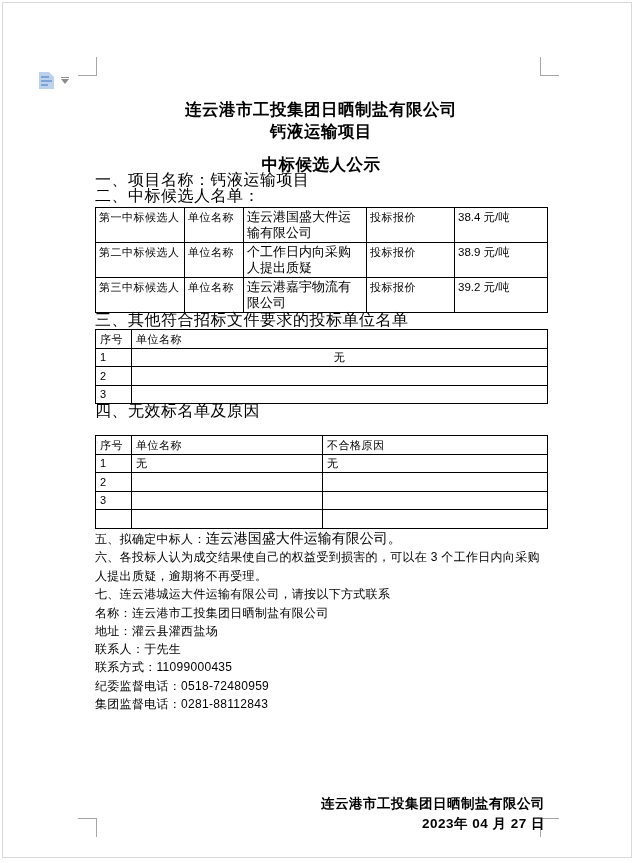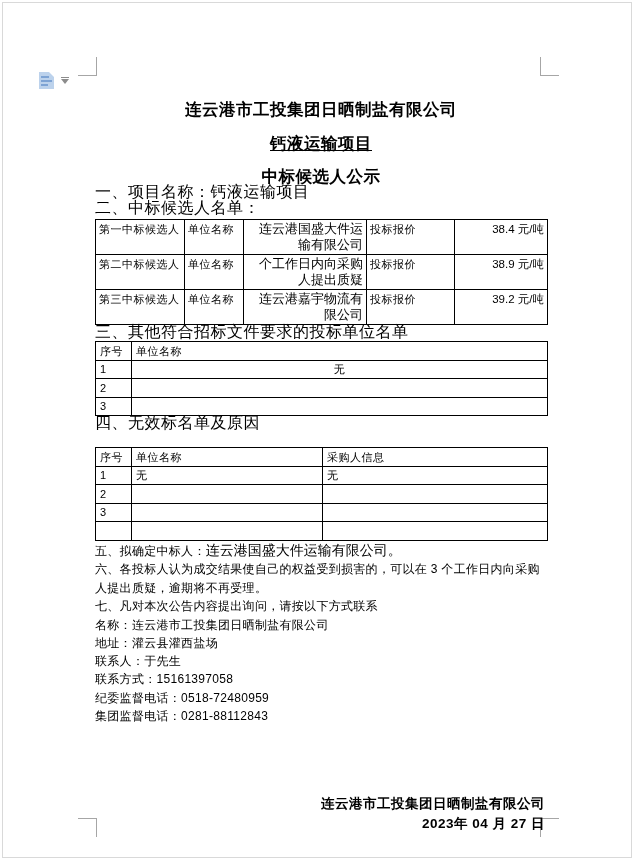--- a/index.html
+++ b/index.html
@@ -48,38 +48,38 @@
   .drop-bar { position: absolute; left: 22px; top: 5px; width: 8px; height: 1px; background: #8c8c8c; }
   
   .crop { position: absolute; width: 19px; height: 19px; }
   .crop-tl { left: 78px;  top: 57px;  border-right: 1px solid #a6a6a6; border-bottom: 1px solid #a6a6a6; }
   .crop-tr { left: 540px; top: 57px;  border-left: 1px solid #a6a6a6;  border-bottom: 1px solid #a6a6a6; }
   .crop-bl { left: 78px;  top: 818px; border-right: 1px solid #a6a6a6; border-top: 1px solid #a6a6a6; }
   .crop-br { left: 540px; top: 818px; border-left: 1px solid #a6a6a6;  border-top: 1px solid #a6a6a6; }
 
   .content { position: absolute; left: 95px; top: 100px; width: 452px; }
   .title { font-size: 16.5px; font-weight: bold; text-align: center; margin: 0; line-height: 18px; letter-spacing: 0.5px; }
-  .t2m { margin-top: 16px; text-decoration: underline; }
+  .t2m { margin-top: 4px; }
   .t3m { margin-top: 15px; }
   p.body-line { font-size: 16px; line-height: 14px; margin: 0; letter-spacing: 0.5px; }
   .mt-s1 { margin-top: 12px; }
   .mt-s2 { margin-top: 4px;  padding-top: 2px;}
   .mt-s3 { margin-top: 20px; }
   .mt-s4 { margin-top: 13px; }
   .mt-s5 { margin-top: 15px; }
   .para { font-size: 12px; line-height: 18.5px; margin: 0; letter-spacing: 0.3px; }
   .big-inline { font-size: 14px; letter-spacing: 0; }
 
   table { border-collapse: collapse; table-layout: fixed; width: 452px; }
   td { border: 1px solid #000; overflow: hidden; }
   .t1 { margin-top: 4px; }
   .t1 td { vertical-align: top; padding: 2px 3px; font-size: 11px; line-height: 15px; letter-spacing: 0.5px; }
   .t1 tr { height: 34px; }
-  .t1 td.unit-name { font-size: 13px; line-height: 16px; letter-spacing: 0; padding: 1px 3px; text-align: right; }
-  .t1 td.price-val { font-size: 11.5px; letter-spacing: 0; text-align: right; }
+  .t1 td.unit-name { font-size: 13px; line-height: 16px; letter-spacing: 0; padding: 1px 3px; }
+  .t1 td.price-val { font-size: 11.5px; letter-spacing: 0; }
   .t2 { margin-top: 2px; }
   .t2 tr, .t3 tr { height: 18.5px; }
   .t2 td, .t3 td { padding: 0 4px; font-size: 11px; line-height: 16px; vertical-align: middle; letter-spacing: 0.5px; }
   .t3 { margin-top: 17px; }
   .center { text-align: center; }
 
   .contact-block p { margin: 0; font-size: 12px; line-height: 18.3px; letter-spacing: 0.3px; }
   .signature {
     position: absolute; right: 93px; top: 794px;
     text-align: right; font-weight: bold; font-size: 13.5px; line-height: 19.5px;
@@ -180,21 +180,21 @@
   <table class="t3">
     <colgroup>
         <col style="width:36px">
         <col style="width:191px">
         <col style="width:225px">
       </colgroup>
     <tbody>
         <tr>
       <td>序号</td>
       <td>单位名称</td>
-      <td>采购人信息</td>
+      <td>不合格原因</td>
     </tr>
     <tr>
       <td>1</td>
       <td>无</td>
       <td>无</td>
     </tr>
     <tr>
       <td>2</td>
       <td></td>
       <td></td>
@@ -207,27 +207,27 @@
     <tr>
       <td></td>
       <td></td>
       <td></td>
     </tr>
   </tbody>
     </table>
 
   <p class="para mt-s5"><span>五、拟确定中标人：</span><span class="big-inline">连云港国盛大件运输有限公司。</span></p>
   <p class="para">六、各投标人认为成交结果使自己的权益受到损害的，可以在 3 个工作日内向采购人提出质疑，逾期将不再受理。</p>
-  <p class="para">七、凡对本次公告内容提出询问，请按以下方式联系</p>
+  <p class="para">七、连云港城运大件运输有限公司，请按以下方式联系</p>
 
   <div class="contact-block">
     <p>名称：连云港市工投集团日晒制盐有限公司</p>
     <p>地址：灌云县灌西盐场</p>
     <p>联系人：于先生</p>
-    <p>联系方式：15161397058</p>
+    <p>联系方式：11099000435</p>
     <p>纪委监督电话：0518-72480959</p>
     <p>集团监督电话：0281-88112843</p>
   </div>
 </div>
 
 <div class="signature">
   <div>连云港市工投集团日晒制盐有限公司</div>
   <div>2023年 04 月 27 日</div>
 </div>
 

